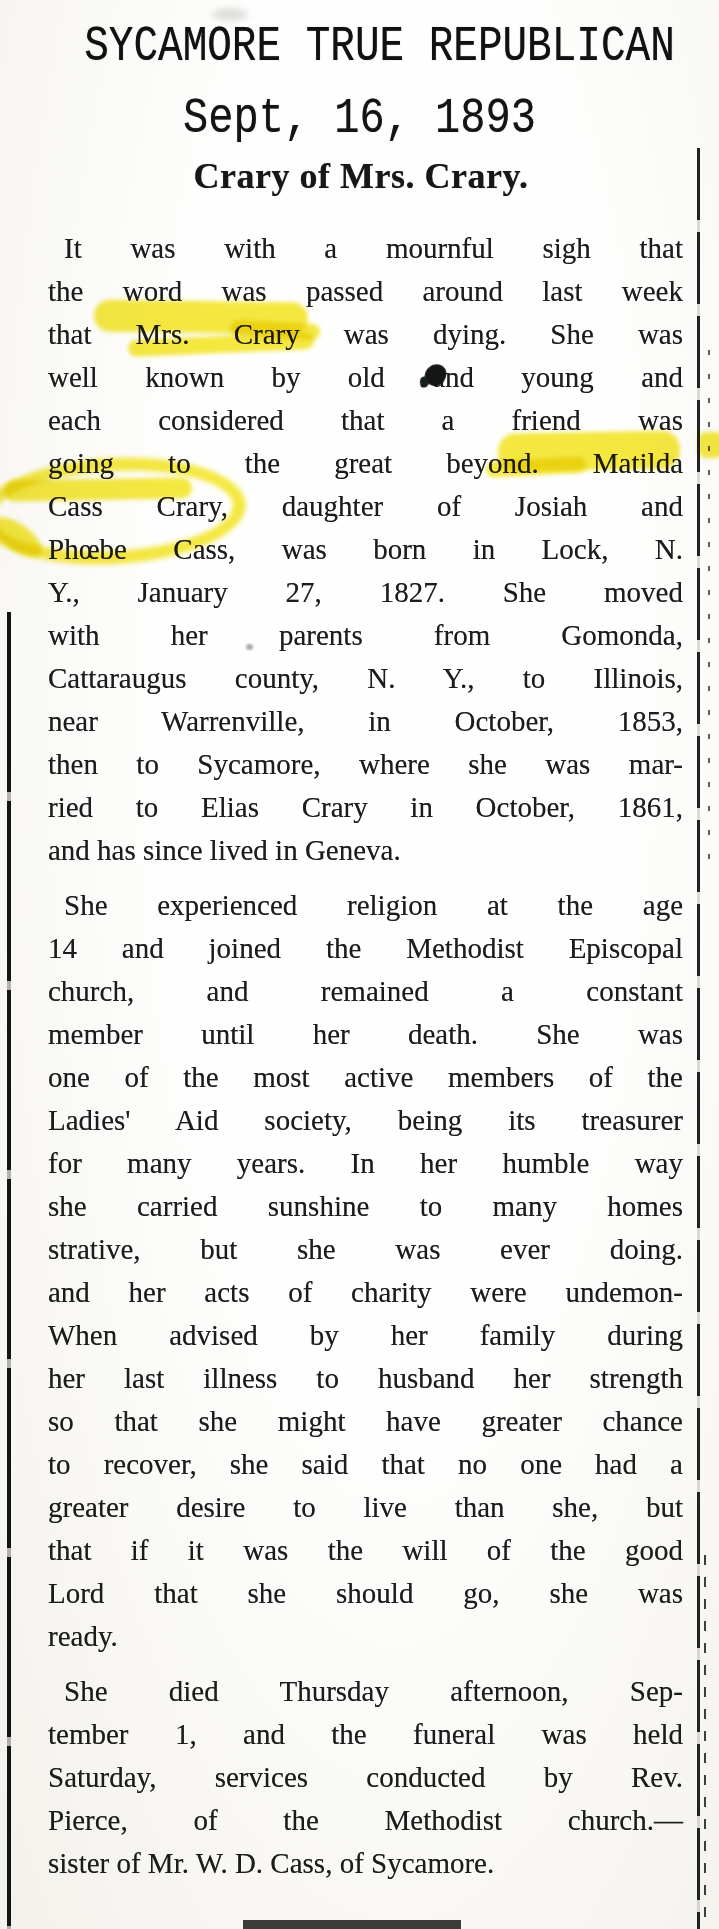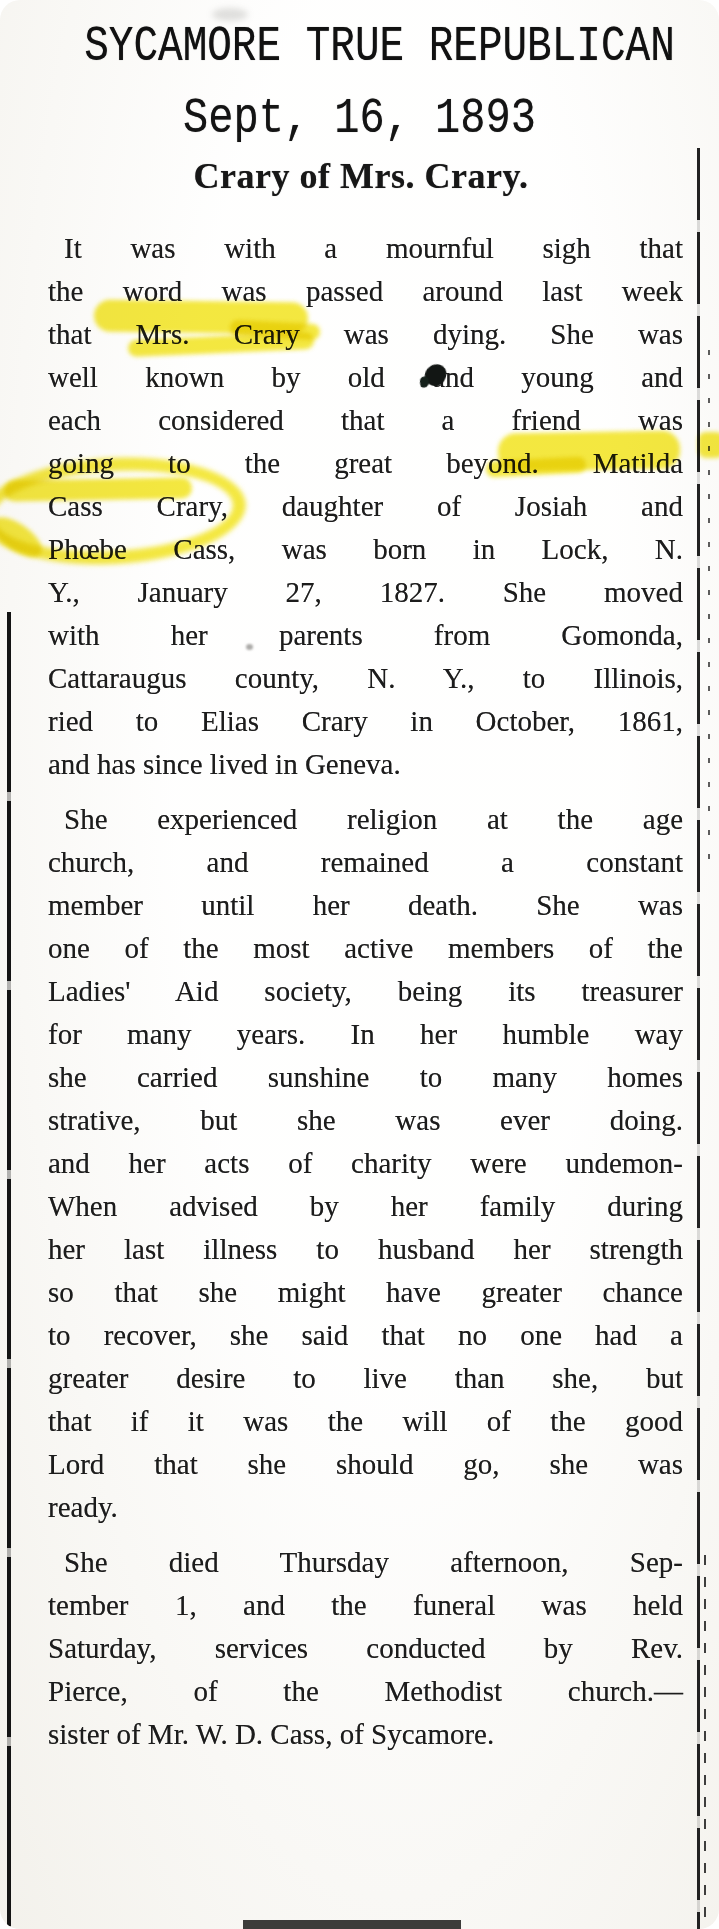--- a/index.html
+++ b/index.html
@@ -6,21 +6,20 @@
   .page {
     position: relative;
     width: 719px;
     height: 1929px;
     overflow: hidden;
     background:
       radial-gradient(ellipse at 55% 35%, rgba(255,255,255,0.9) 40%, rgba(242,240,234,0.9) 100%),
       #fbfaf6;
     color: #1d1d1d;
     font-family: "Liberation Serif", serif;
-    border-radius: 20px;
   }
 
   
   .masthead { position: absolute; top: 0; left: 0; width: 719px; }
   .mast-title {
     position: absolute; top: 22px; left: 0; width: 719px;
     text-align: center;
     font-family: "Liberation Mono", monospace;
     font-size: 41px; line-height: 1;
     letter-spacing: 0px;
@@ -174,25 +173,28 @@
         <div class="line">the word was passed around last week</div>
         <div class="line">that <span class="hl-text">Mrs. Crary</span> was dying. She was</div>
         <div class="line">well known by old and young and</div>
         <div class="line">each considered that a friend was</div>
         <div class="line">going to the great beyond. <span class="hl-text">Matilda</span></div>
         <div class="line"><span class="hl-text">Cass Crary</span>, daughter of Josiah and</div>
         <div class="line">Phœbe Cass, was born in Lock, N.</div>
         <div class="line">Y., January 27, 1827. She moved</div>
         <div class="line">with her parents from Gomonda,</div>
         <div class="line">Cattaraugus county, N. Y., to Illinois,</div>
+        <div class="line">near Warrenville, in October, 1853,</div>
+        <div class="line">then to Sycamore, where she was mar-</div>
         <div class="line">ried to Elias Crary in October, 1861,</div>
         <div class="line last">and has since lived in Geneva.</div>
       </div>
       <div class="para">
         <div class="line first">She experienced religion at the age</div>
+        <div class="line">14 and joined the Methodist Episcopal</div>
         <div class="line">church, and remained a constant</div>
         <div class="line">member until her death. She was</div>
         <div class="line">one of the most active members of the</div>
         <div class="line">Ladies' Aid society, being its treasurer</div>
         <div class="line">for many years. In her humble way</div>
         <div class="line">she carried sunshine to many homes</div>
         <div class="line">strative, but she was ever doing.</div>
         <div class="line">and her acts of charity were undemon-</div>
         <div class="line">When advised by her family during</div>
         <div class="line">her last illness to husband her strength</div>

